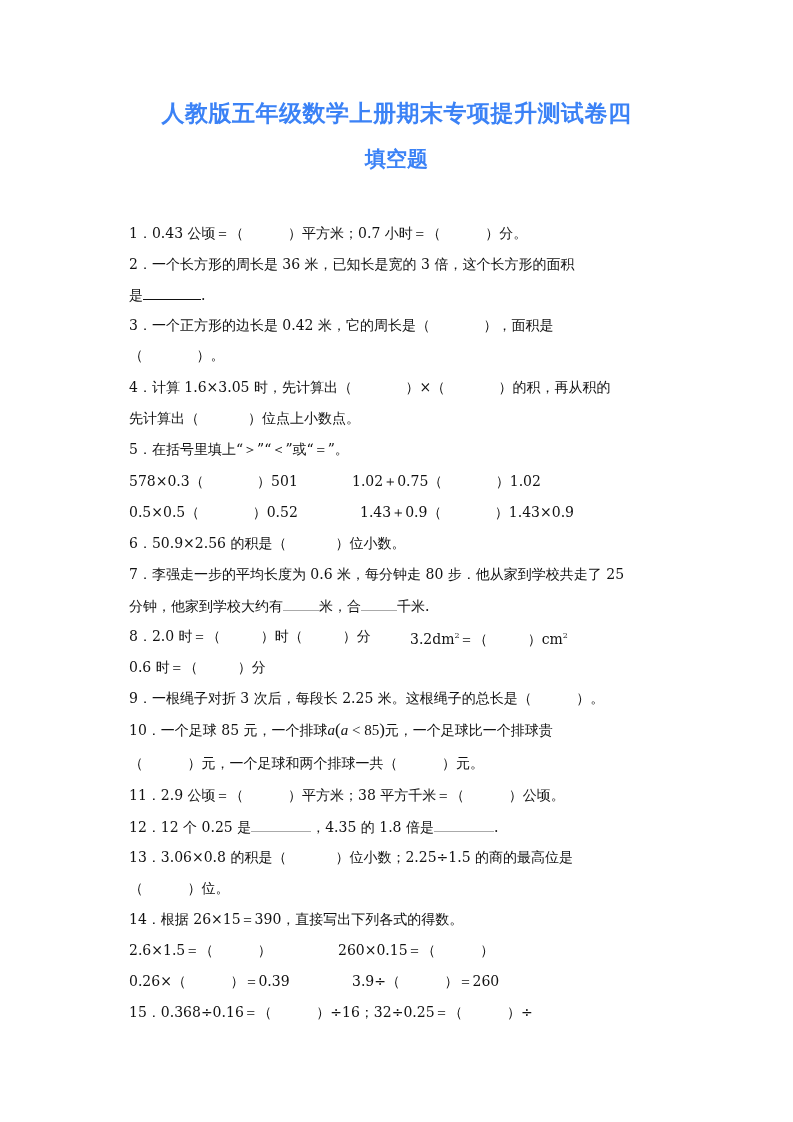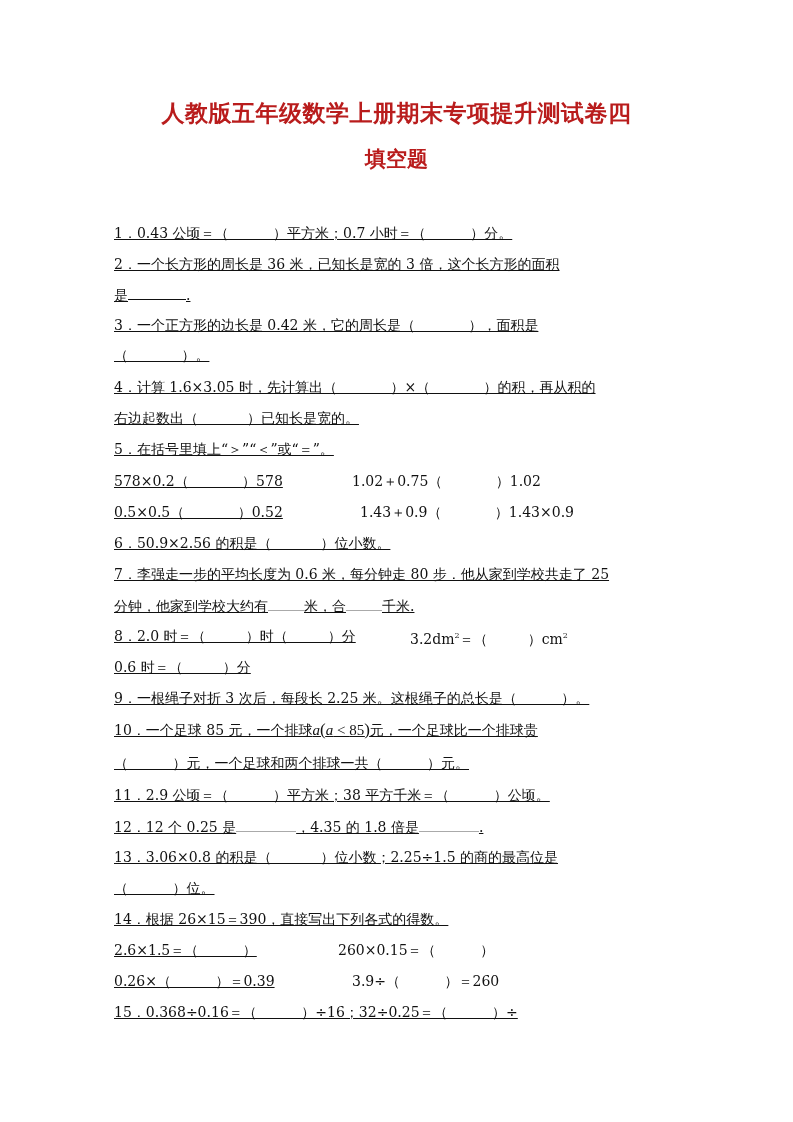--- a/index.html
+++ b/index.html
@@ -1,22 +1,22 @@
 <!DOCTYPE html>
 <html><head>
 <meta charset="utf-8">
 <style>
   html, body { margin: 0; padding: 0; background: #ffffff; }
   body { width: 793px; height: 1122px; position: relative; overflow: hidden;
          font-family: "DejaVu Serif", "Liberation Serif", serif; color: #111; }
   .title { position: absolute; left: 0; width: 793px; text-align: center;
-           font-family: Liberation Serif, serif; font-weight: bold; color: #b91c1c; }
+           font-family: Liberation Serif, serif; font-weight: bold; color: #3b82f6; }
   .t1 { top: 98px; font-size: 23px; letter-spacing: 0.5px; }
   .t2 { top: 145px; font-size: 21px; }
-  .line { position: absolute; left: 114px; font-size: 14px; line-height: 18px; white-space: pre; text-decoration: underline; }
+  .line { position: absolute; left: 129px; font-size: 14px; line-height: 18px; white-space: pre; }
   .seg { position: absolute; font-size: 14px; line-height: 18px; white-space: pre; }
   .blank { display: inline-block; border-bottom: 1px solid #111; height: 14px; vertical-align: baseline; }
   .blank.grey { border-bottom-color: #aaa; }
   sup { font-size: 8px; vertical-align: 6px; }
   .math { font-family: "Liberation Serif", serif; font-style: italic; font-size: 15px; }
   .math .n { font-style: normal; }
   .math .p { font-style: normal; font-size: 17px; }
 </style>
 </head>
 <body>
@@ -28,24 +28,24 @@
 
   <div class="line" style="top:224px">1．0.43 公顷＝（          ）平方米；0.7 小时＝（          ）分。</div>
 
   <div class="line" style="top:255px">2．一个长方形的周长是 36 米，已知长是宽的 3 倍，这个长方形的面积</div>
   <div class="line" style="top:285px"><span>是</span><span class="blank" style="width:58px"></span><span>.</span></div>
 
   <div class="line" style="top:316px">3．一个正方形的边长是 0.42 米，它的周长是（            ），面积是</div>
   <div class="line" style="top:346px">（            ）。</div>
 
   <div class="line" style="top:378px">4．计算 1.6×3.05 时，先计算出（            ）×（            ）的积，再从积的</div>
-  <div class="line" style="top:409px">右边起数出（           ）已知长是宽的。</div>
+  <div class="line" style="top:409px">先计算出（           ）位点上小数点。</div>
 
   <div class="line" style="top:440px">5．在括号里填上“＞”“＜”或“＝”。</div>
-  <div class="line" style="top:472px">578×0.2（            ）578</div>
+  <div class="line" style="top:472px">578×0.3（            ）501</div>
   <div class="seg" style="top:472px; left:352px">1.02＋0.75（            ）1.02</div>
   <div class="line" style="top:503px">0.5×0.5（            ）0.52</div>
   <div class="seg" style="top:503px; left:360px">1.43＋0.9（            ）1.43×0.9</div>
 
   <div class="line" style="top:534px">6．50.9×2.56 的积是（           ）位小数。</div>
 
   <div class="line" style="top:565px">7．李强走一步的平均长度为 0.6 米，每分钟走 80 步．他从家到学校共走了 25</div>
   <div class="line" style="top:596px"><span>分钟，他家到学校大约有</span><span class="blank grey" style="width:36px"></span><span>米，合</span><span class="blank grey" style="width:36px"></span><span>千米.</span></div>
 
   <div class="line" style="top:627px">8．2.0 时＝（         ）时（         ）分</div>

